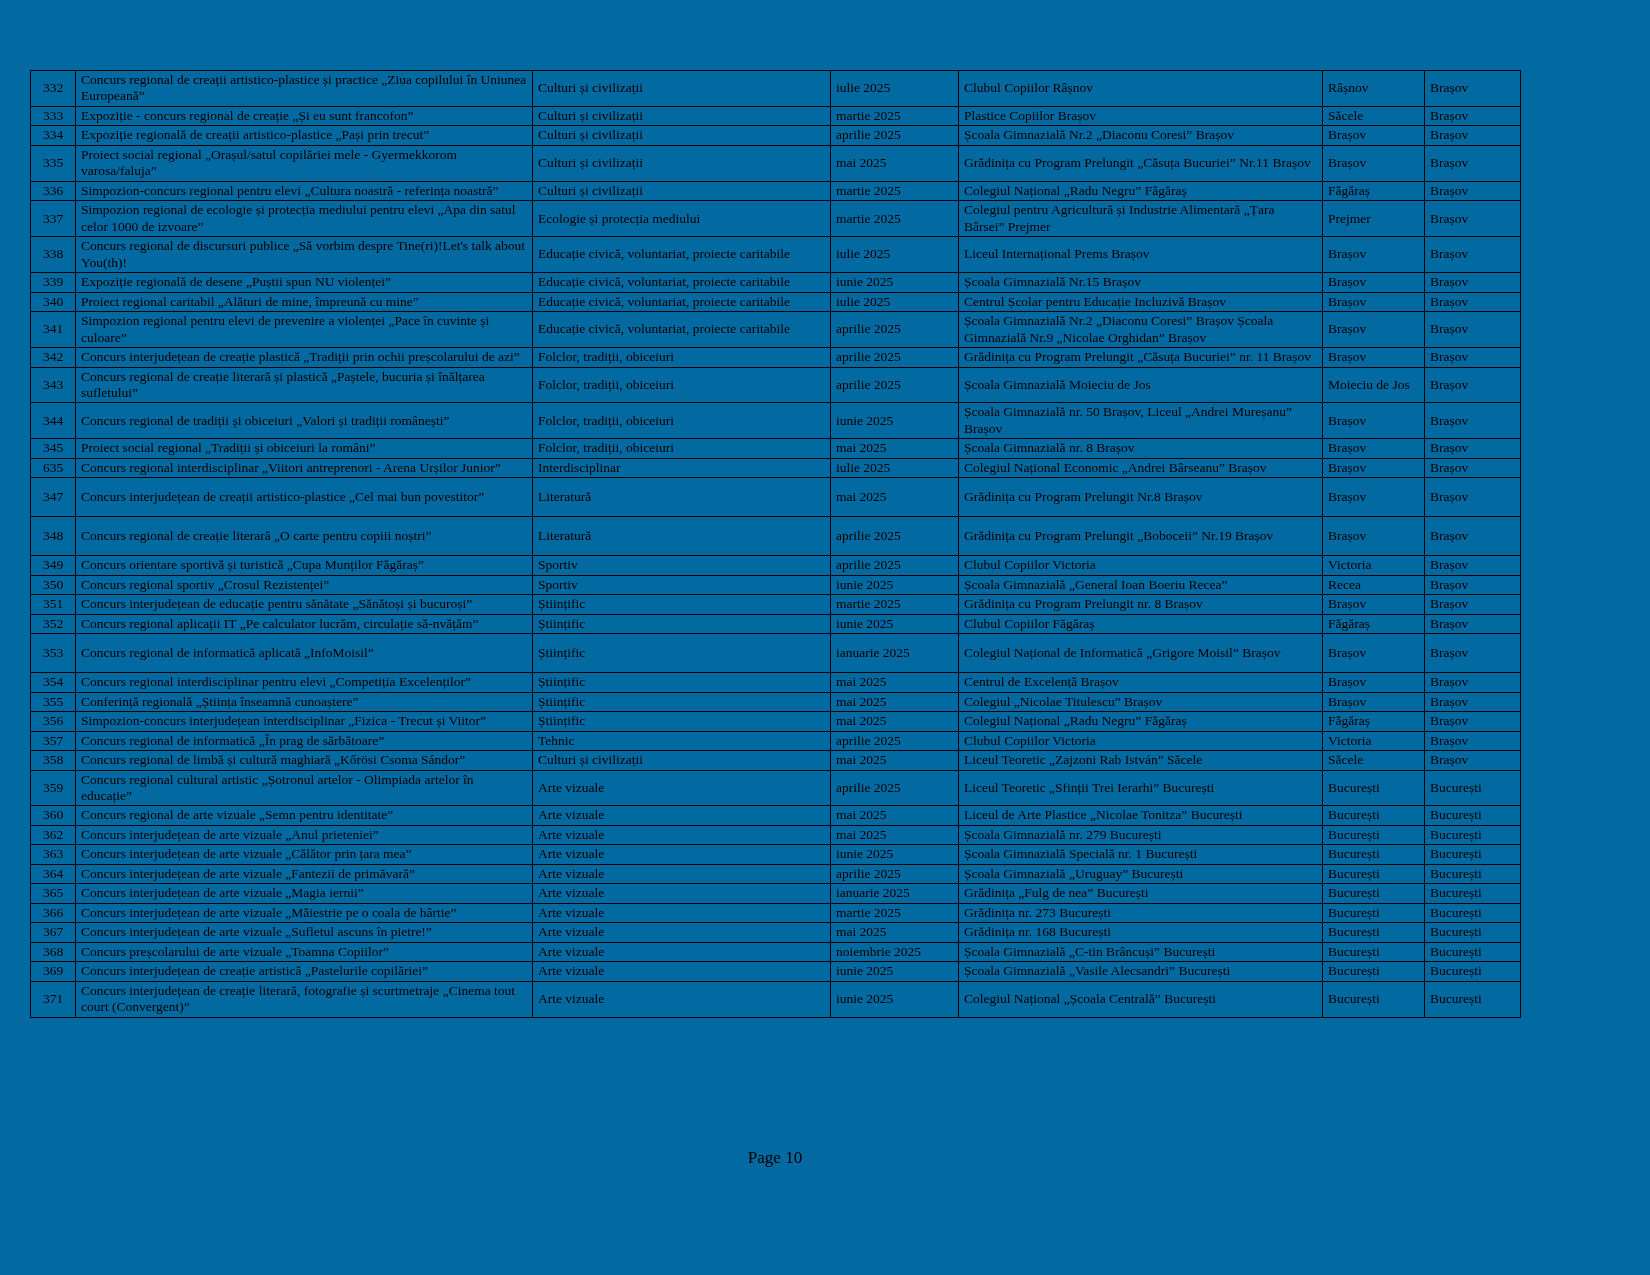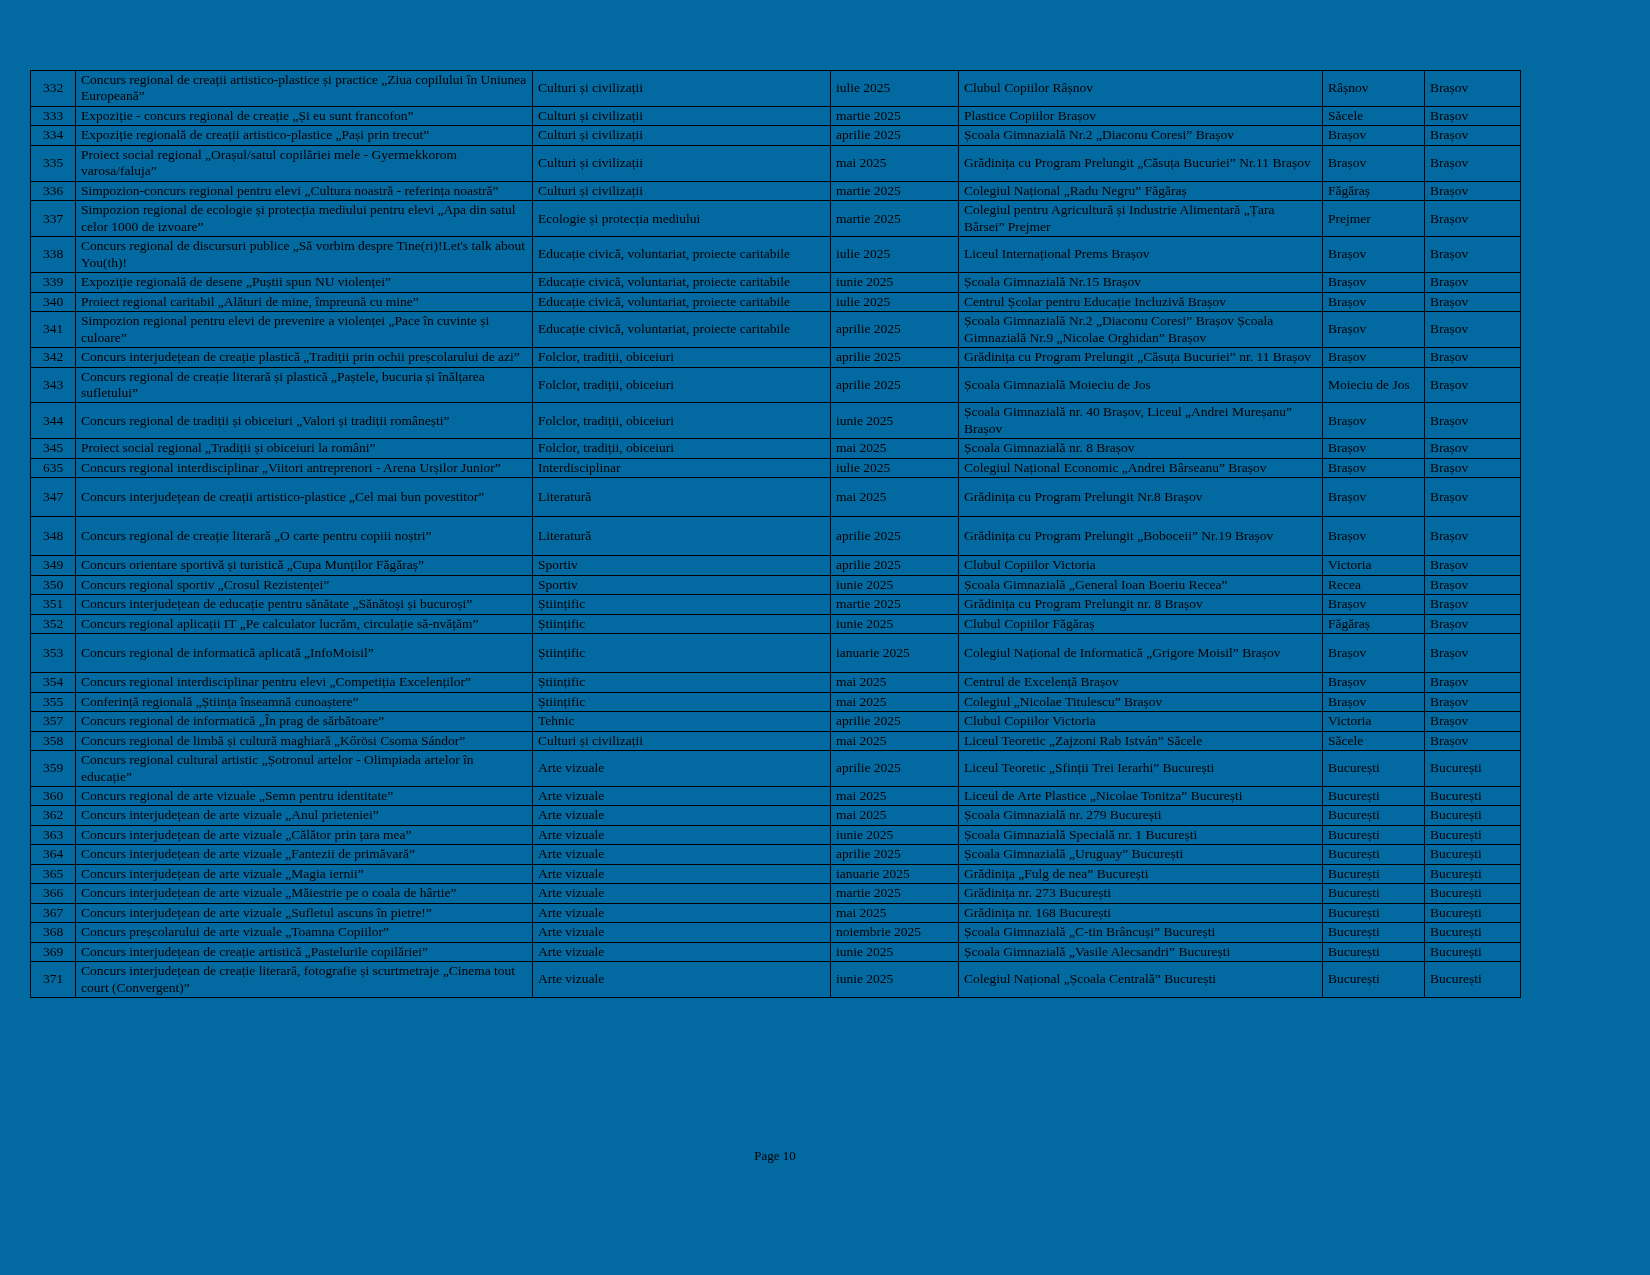--- a/index.html
+++ b/index.html
@@ -23,21 +23,21 @@
     font-size: 13.5px;
     line-height: 1.22;
     vertical-align: middle;
     overflow: hidden;
     word-wrap: break-word;
   }
   td.col-nr { text-align: center; }
   tr.tall { height: 39px; }
   .page-footer {
     position: absolute; left: 30px; top: 1148px; width: 1490px;
-    text-align: center; font-size: 13px;
+    text-align: center; font-size: 17px;
   }
 </style>
 </head>
 <body>
 
 <div class="page">
   <table class="competitions">
     <colgroup>
       <col style="width:45px">
       <col style="width:457px">
@@ -154,21 +154,21 @@
           <td class="col-date">aprilie 2025</td>
           <td class="col-organizer">Școala Gimnazială Moieciu de Jos</td>
           <td class="col-locality">Moieciu de Jos</td>
           <td class="col-county">Brașov</td>
         </tr>
         <tr>
           <td class="col-nr">344</td>
           <td class="col-name">Concurs regional de tradiții și obiceiuri „Valori și tradiții românești”</td>
           <td class="col-domain">Folclor, tradiții, obiceiuri</td>
           <td class="col-date">iunie 2025</td>
-          <td class="col-organizer">Școala Gimnazială nr. 40 Brașov, Liceul „Andrei Mureșanu” Brașov</td>
+          <td class="col-organizer">Școala Gimnazială nr. 50 Brașov, Liceul „Andrei Mureșanu” Brașov</td>
           <td class="col-locality">Brașov</td>
           <td class="col-county">Brașov</td>
         </tr>
         <tr>
           <td class="col-nr">345</td>
           <td class="col-name">Proiect social regional „Tradiții și obiceiuri la români”</td>
           <td class="col-domain">Folclor, tradiții, obiceiuri</td>
           <td class="col-date">mai 2025</td>
           <td class="col-organizer">Școala Gimnazială nr. 8 Brașov</td>
           <td class="col-locality">Brașov</td>
@@ -255,20 +255,29 @@
           <td class="col-locality">Brașov</td>
           <td class="col-county">Brașov</td>
         </tr>
         <tr>
           <td class="col-nr">355</td>
           <td class="col-name">Conferință regională „Știința înseamnă cunoaștere”</td>
           <td class="col-domain">Științific</td>
           <td class="col-date">mai 2025</td>
           <td class="col-organizer">Colegiul „Nicolae Titulescu” Brașov</td>
           <td class="col-locality">Brașov</td>
+          <td class="col-county">Brașov</td>
+        </tr>
+        <tr>
+          <td class="col-nr">356</td>
+          <td class="col-name">Simpozion-concurs interjudețean interdisciplinar „Fizica - Trecut și Viitor”</td>
+          <td class="col-domain">Științific</td>
+          <td class="col-date">mai 2025</td>
+          <td class="col-organizer">Colegiul Național „Radu Negru” Făgăraș</td>
+          <td class="col-locality">Făgăraș</td>
           <td class="col-county">Brașov</td>
         </tr>
         <tr>
           <td class="col-nr">357</td>
           <td class="col-name">Concurs regional de informatică „În prag de sărbătoare”</td>
           <td class="col-domain">Tehnic</td>
           <td class="col-date">aprilie 2025</td>
           <td class="col-organizer">Clubul Copiilor Victoria</td>
           <td class="col-locality">Victoria</td>
           <td class="col-county">Brașov</td>

